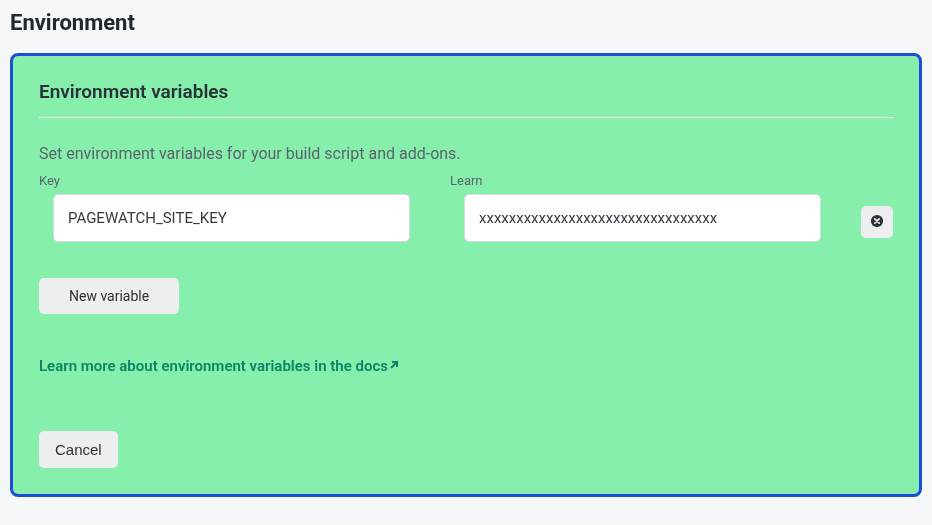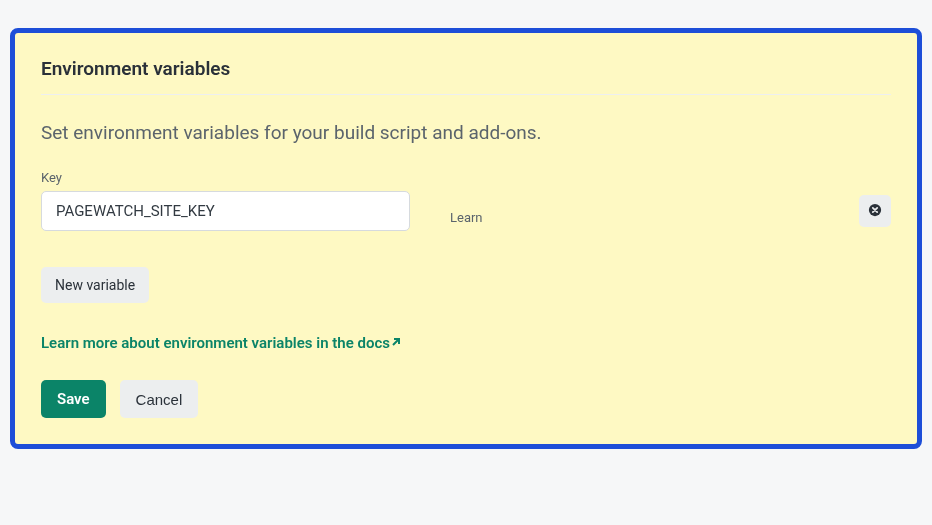--- a/index.html
+++ b/index.html
@@ -22,63 +22,64 @@
       font-size: 22px;
       font-weight: 700;
       color: #202830;
       margin-bottom: 4px;
     }
     .page-subtitle {
       font-size: 15px;
       color: #5b646c;
     }
     .card {
-      background: #fef9c3;
-      border: 5px solid #1d4ed8;
+      background: #86efac;
+      border: 3px solid #1d4ed8;
       border-radius: 8px;
       padding: 24px 26px 26px 26px;
     }
     .section-title {
       font-size: 19px;
       font-weight: 600;
       color: #2a3139;
       padding-bottom: 14px;
       border-bottom: 1px solid #edeff1;
       margin-bottom: 26px;
     }
     .section-desc {
-      font-size: 19px;
+      font-size: 16px;
       color: #5b646c;
-      margin-bottom: 26px;
+      margin-bottom: 10px;
     }
     .var-row {
       display: flex;
       gap: 40px;
       align-items: flex-end;
       margin-bottom: 36px;
     }
     .field {
       display: flex;
       flex-direction: column;
       flex: 1;
     }
     .field-label {
       font-size: 13px;
       color: #5b646c;
       margin-bottom: 6px;
     }
     .field-input {
-      height: 40px;
+      height: 48px;
       border: 1px solid #d6dade;
       border-radius: 5px;
       padding: 0 14px;
       font-size: 15px;
       color: #323a42;
       font-family: inherit;
       outline: none;
+      margin-left: 14px;
     }
     .delete-btn {
       width: 32px;
       height: 32px;
       background: #eceeef;
       border: none;
       border-radius: 5px;
       display: flex;
       align-items: center;
       justify-content: center;
@@ -87,36 +88,36 @@
     }
     .delete-btn svg {
       width: 14px;
       height: 14px;
       fill: #2a3139;
     }
     .new-var-btn {
       background: #eceeef;
       border: none;
       border-radius: 5px;
-      padding: 10px 14px;
+      padding: 10px 30px;
       font-size: 14px;
       color: #2a3139;
       cursor: pointer;
       font-family: inherit;
-      margin-bottom: 30px;
+      margin-bottom: 42px;
     }
     .docs-link {
       display: inline-flex;
       align-items: center;
       color: #0b8468;
       font-weight: 600;
       font-size: 15px;
       text-decoration: none;
       cursor: pointer;
-      margin-bottom: 28px;
+      margin-bottom: 56px;
     }
     .docs-link svg {
       width: 12px;
       height: 12px;
       stroke: #0b8468;
       stroke-width: 2;
       fill: none;
     }
     .actions {
       display: flex;
@@ -141,33 +142,35 @@
       padding: 10px 16px;
       font-size: 15px;
       cursor: pointer;
       font-family: Liberation Sans, sans-serif;
     }
   </style>
 </head>
 <body>
 
 <div class="page-header">
+  <h1 class="page-title">Environment</h1>
 </div>
 
 <div class="card">
   <h2 class="section-title">Environment variables</h2>
   <p class="section-desc">Set environment variables for your build script and add-ons.</p>
 
   <div class="var-row">
     <div class="field">
       <label class="field-label">Key</label>
       <input type="text" class="field-input" value="PAGEWATCH_SITE_KEY" style="">
     </div>
     <div class="field">
       <label class="field-label">Learn</label>
+      <input type="text" class="field-input" value="xxxxxxxxxxxxxxxxxxxxxxxxxxxxxxxx" style="">
     </div>
     <button class="delete-btn">
       <span>
         <svg viewBox="0 0 16 16">
             <circle cx="8" cy="8" r="7"></circle>
             <path d="M5.5 5.5 L10.5 10.5 M10.5 5.5 L5.5 10.5" stroke="#eceeef" stroke-width="2" stroke-linecap="round"></path>
           </svg>
       </span>
     </button>
   </div>
@@ -179,16 +182,15 @@
       <span>Learn more about environment variables in the docs</span>
       <span>
         <svg viewBox="0 0 12 12">
             <path d="M3 9 L9 3 M4 3 H9 V8"></path>
           </svg>
       </span>
     </a>
   </div>
 
   <div class="actions">
-    <button class="btn-primary">Save</button>
     <button class="btn-secondary">Cancel</button>
   </div>
 </div>
 
 </body></html>

